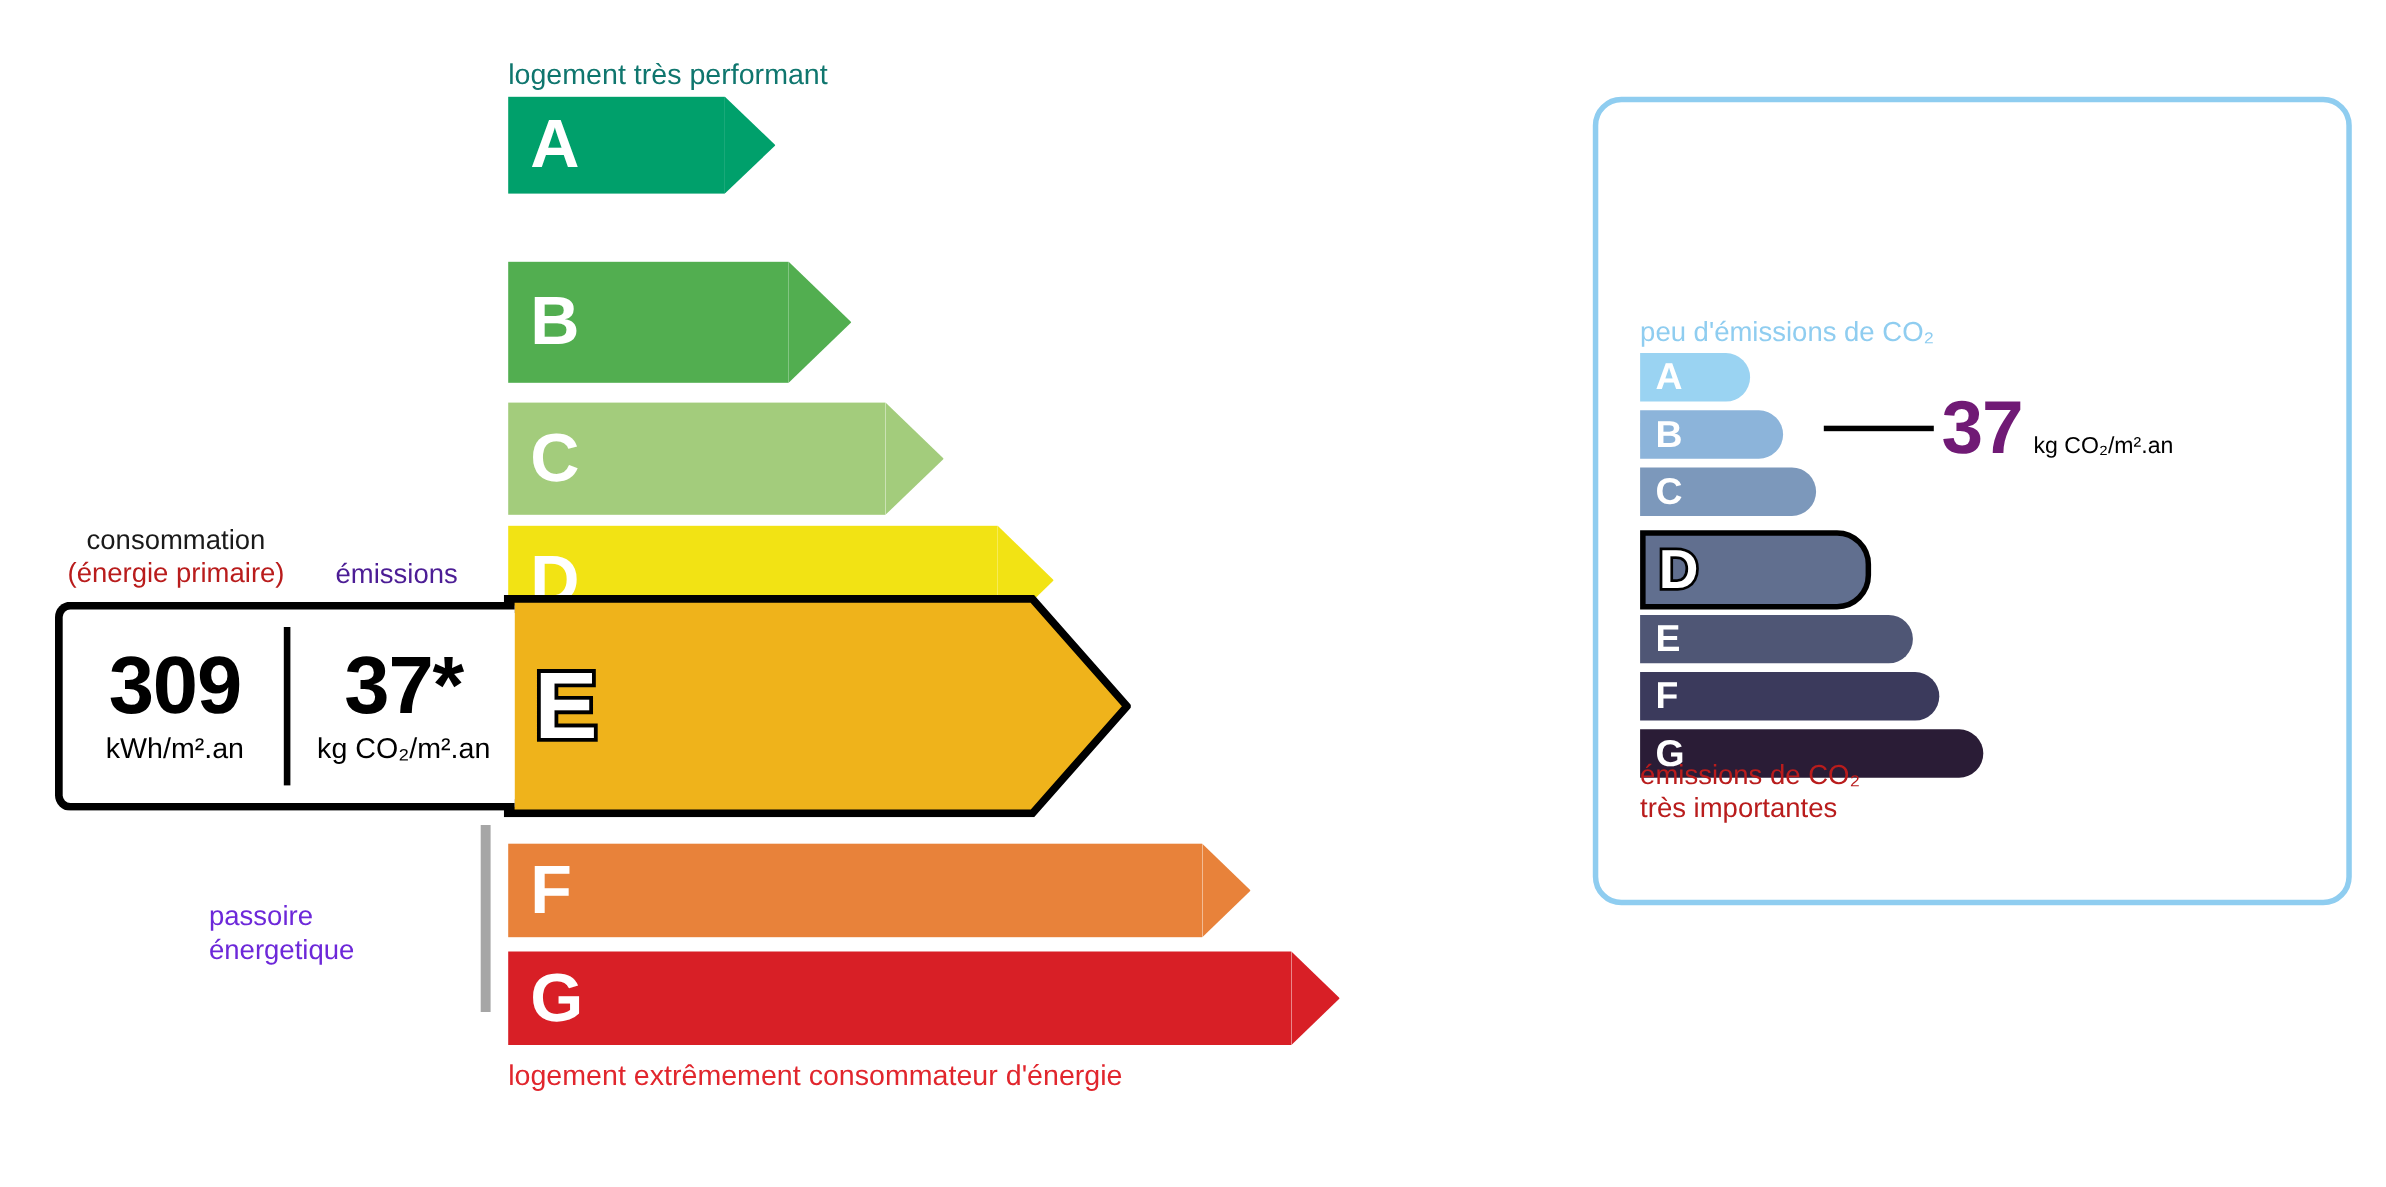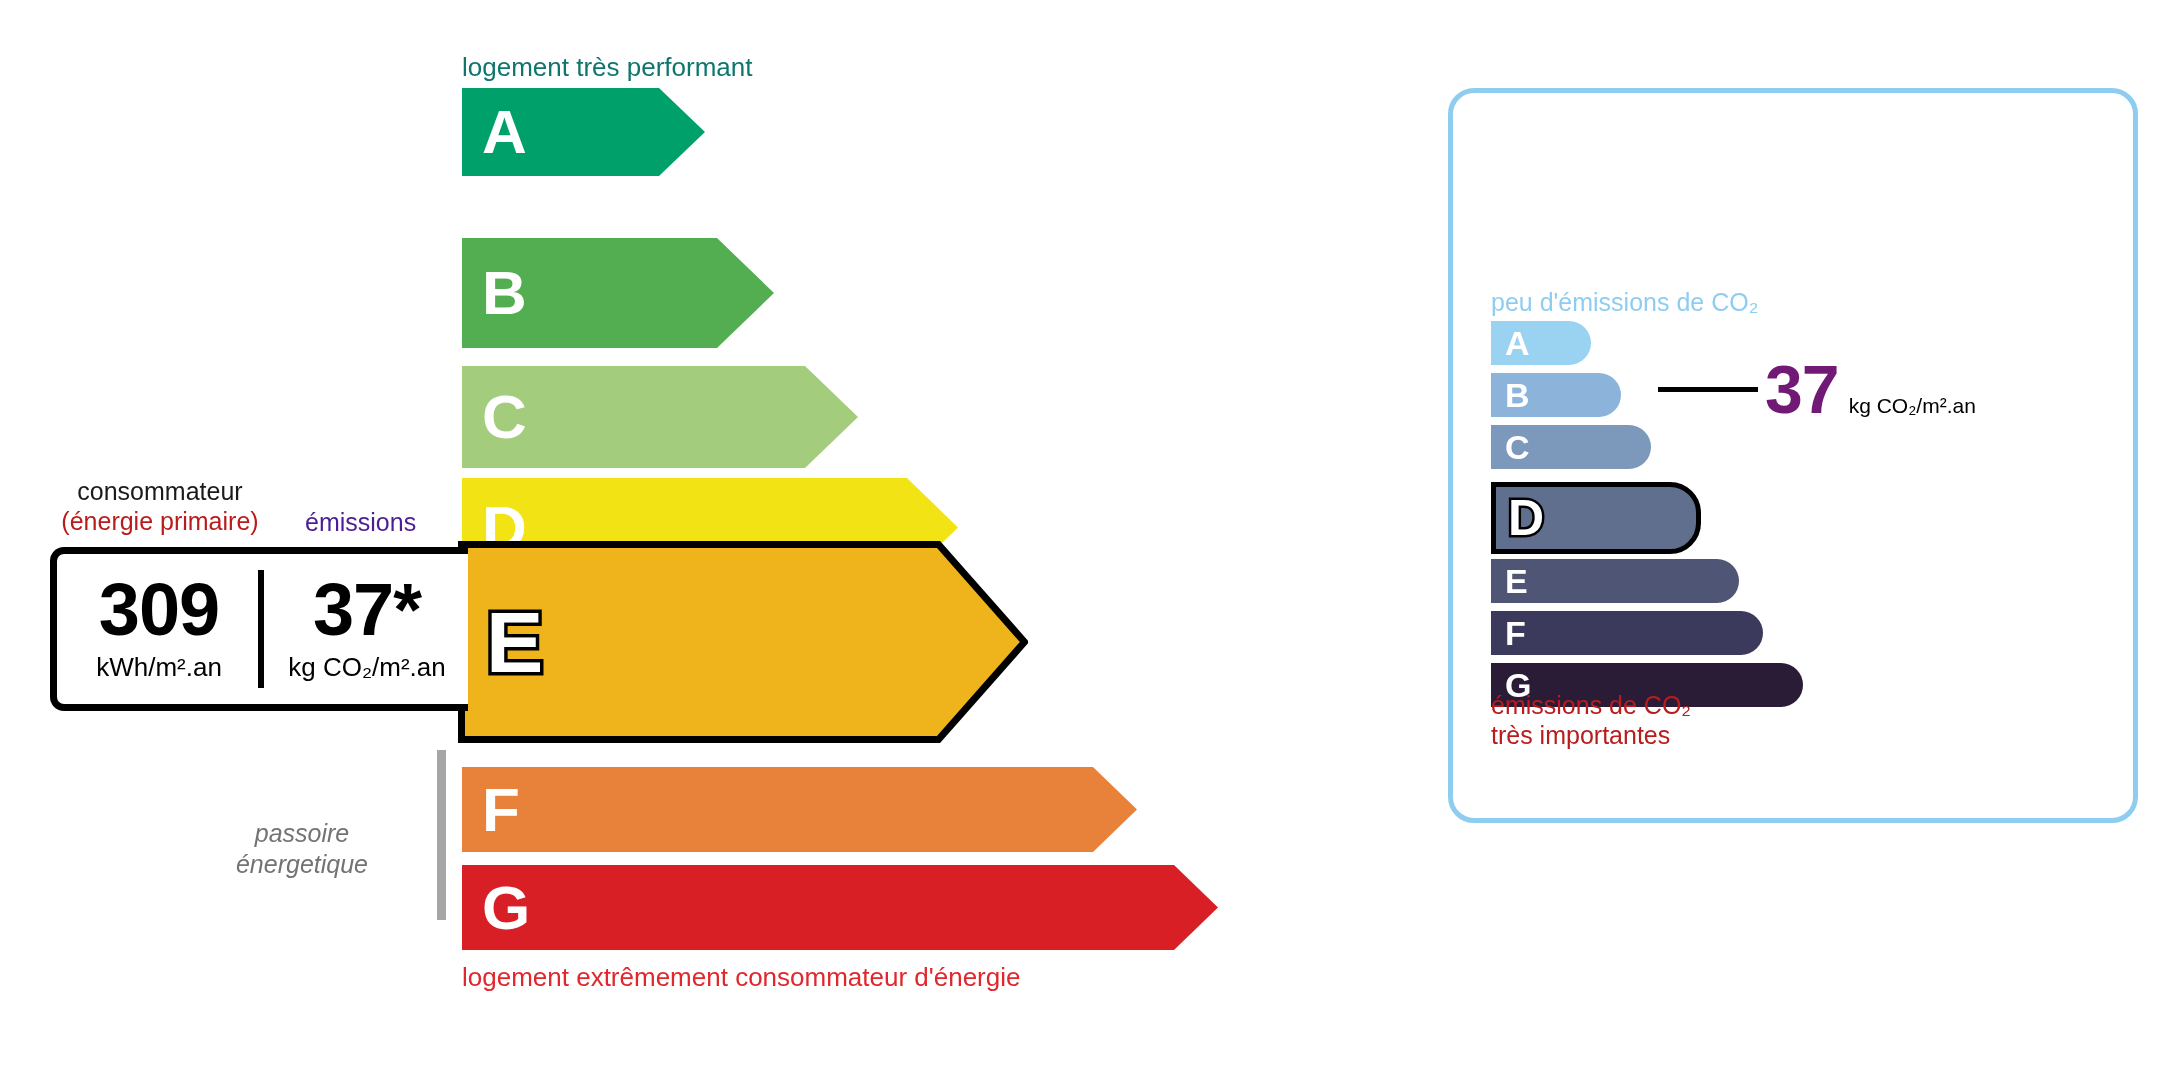--- a/index.html
+++ b/index.html
@@ -86,21 +86,21 @@
     font-size: 86px;
     left: 24px;
   }
 
   
   #value-box {
     position: absolute;
     left: 50px;
     top: 547px;
     width: 418px;
-    height: 164px;
+    height: 190px;
     border: 7px solid #000000;
     border-right: none;
     border-radius: 14px 0 0 14px;
     background: #ffffff;
     box-sizing: border-box;
     z-index: 6;
   }
   .vb-cell {
     position: absolute;
     top: 0; bottom: 0;
@@ -161,25 +161,24 @@
     font-size: 25px;
     color: #9b9b9b;
     line-height: 1.22;
   }
 
   #label-passoire {
     position: absolute;
     left: 190px;
     top: 818px;
     width: 224px;
-    text-align: center;
-    font-size: 25px;
-    color: #737373;
+    text-align: left;
+    font-size: 25px;
+    color: #6d28d9;
     line-height: 1.22;
-    font-style: italic;
   }
   #passoire-bar {
     position: absolute;
     left: 437px;
     top: 750px;
     width: 9px;
     height: 170px;
     background: #a6a6a6;
   }
 
@@ -334,21 +333,21 @@
           <div class="arrow-body" style="right: 44px; background: rgb(216, 31, 38);"></div>
           <div class="arrow-head" style="width: 44px; background: rgb(216, 31, 38);"></div>
         </div>
         <div class="letter">G</div>
       </div>
     </div>
 
   <div class="scale-bottom-label">logement extrêmement consommateur d'énergie</div>
 
   <div id="label-consommation">
-    <span>consommateur</span>
+    <span>consommation</span>
     <span class="sub">(énergie primaire)</span>
   </div>
 
   <div id="label-emissions">émissions</div>
 
   <div id="value-box">
     <div class="vb-cell" id="vb-cell-energy">
       <div class="vb-number">309</div>
       <div class="vb-unit">kWh/m².an</div>
     </div>

